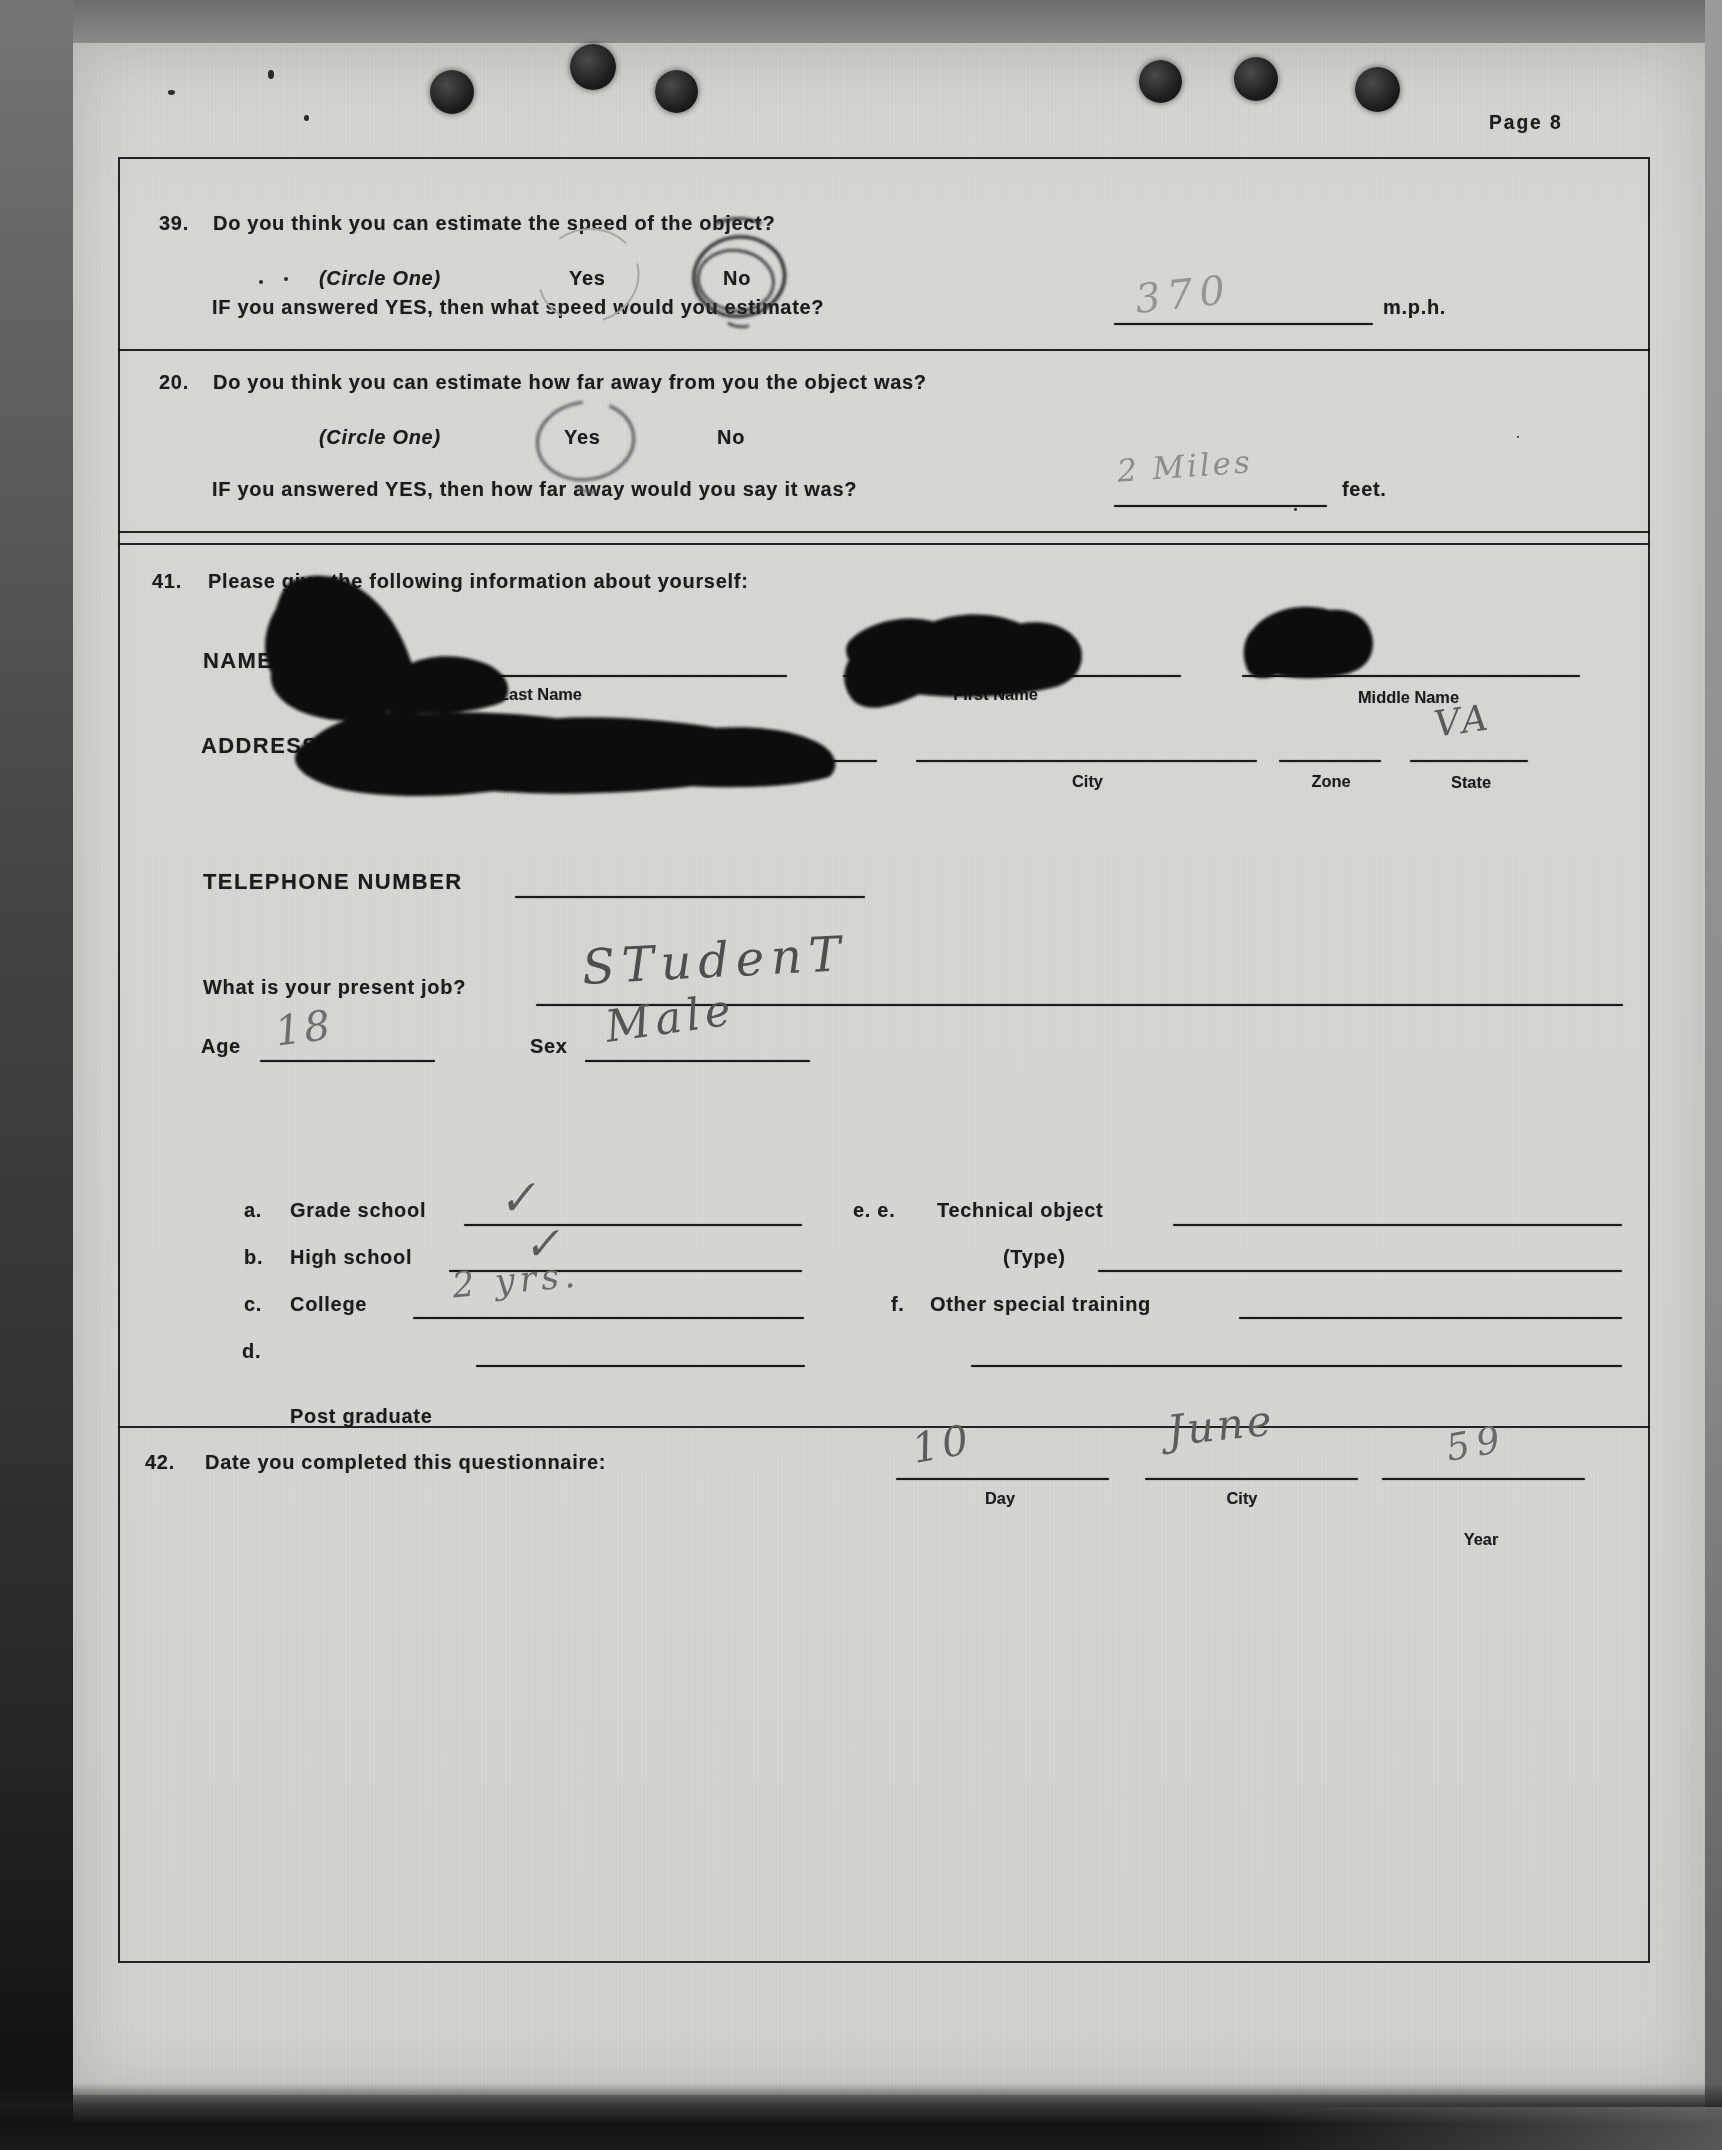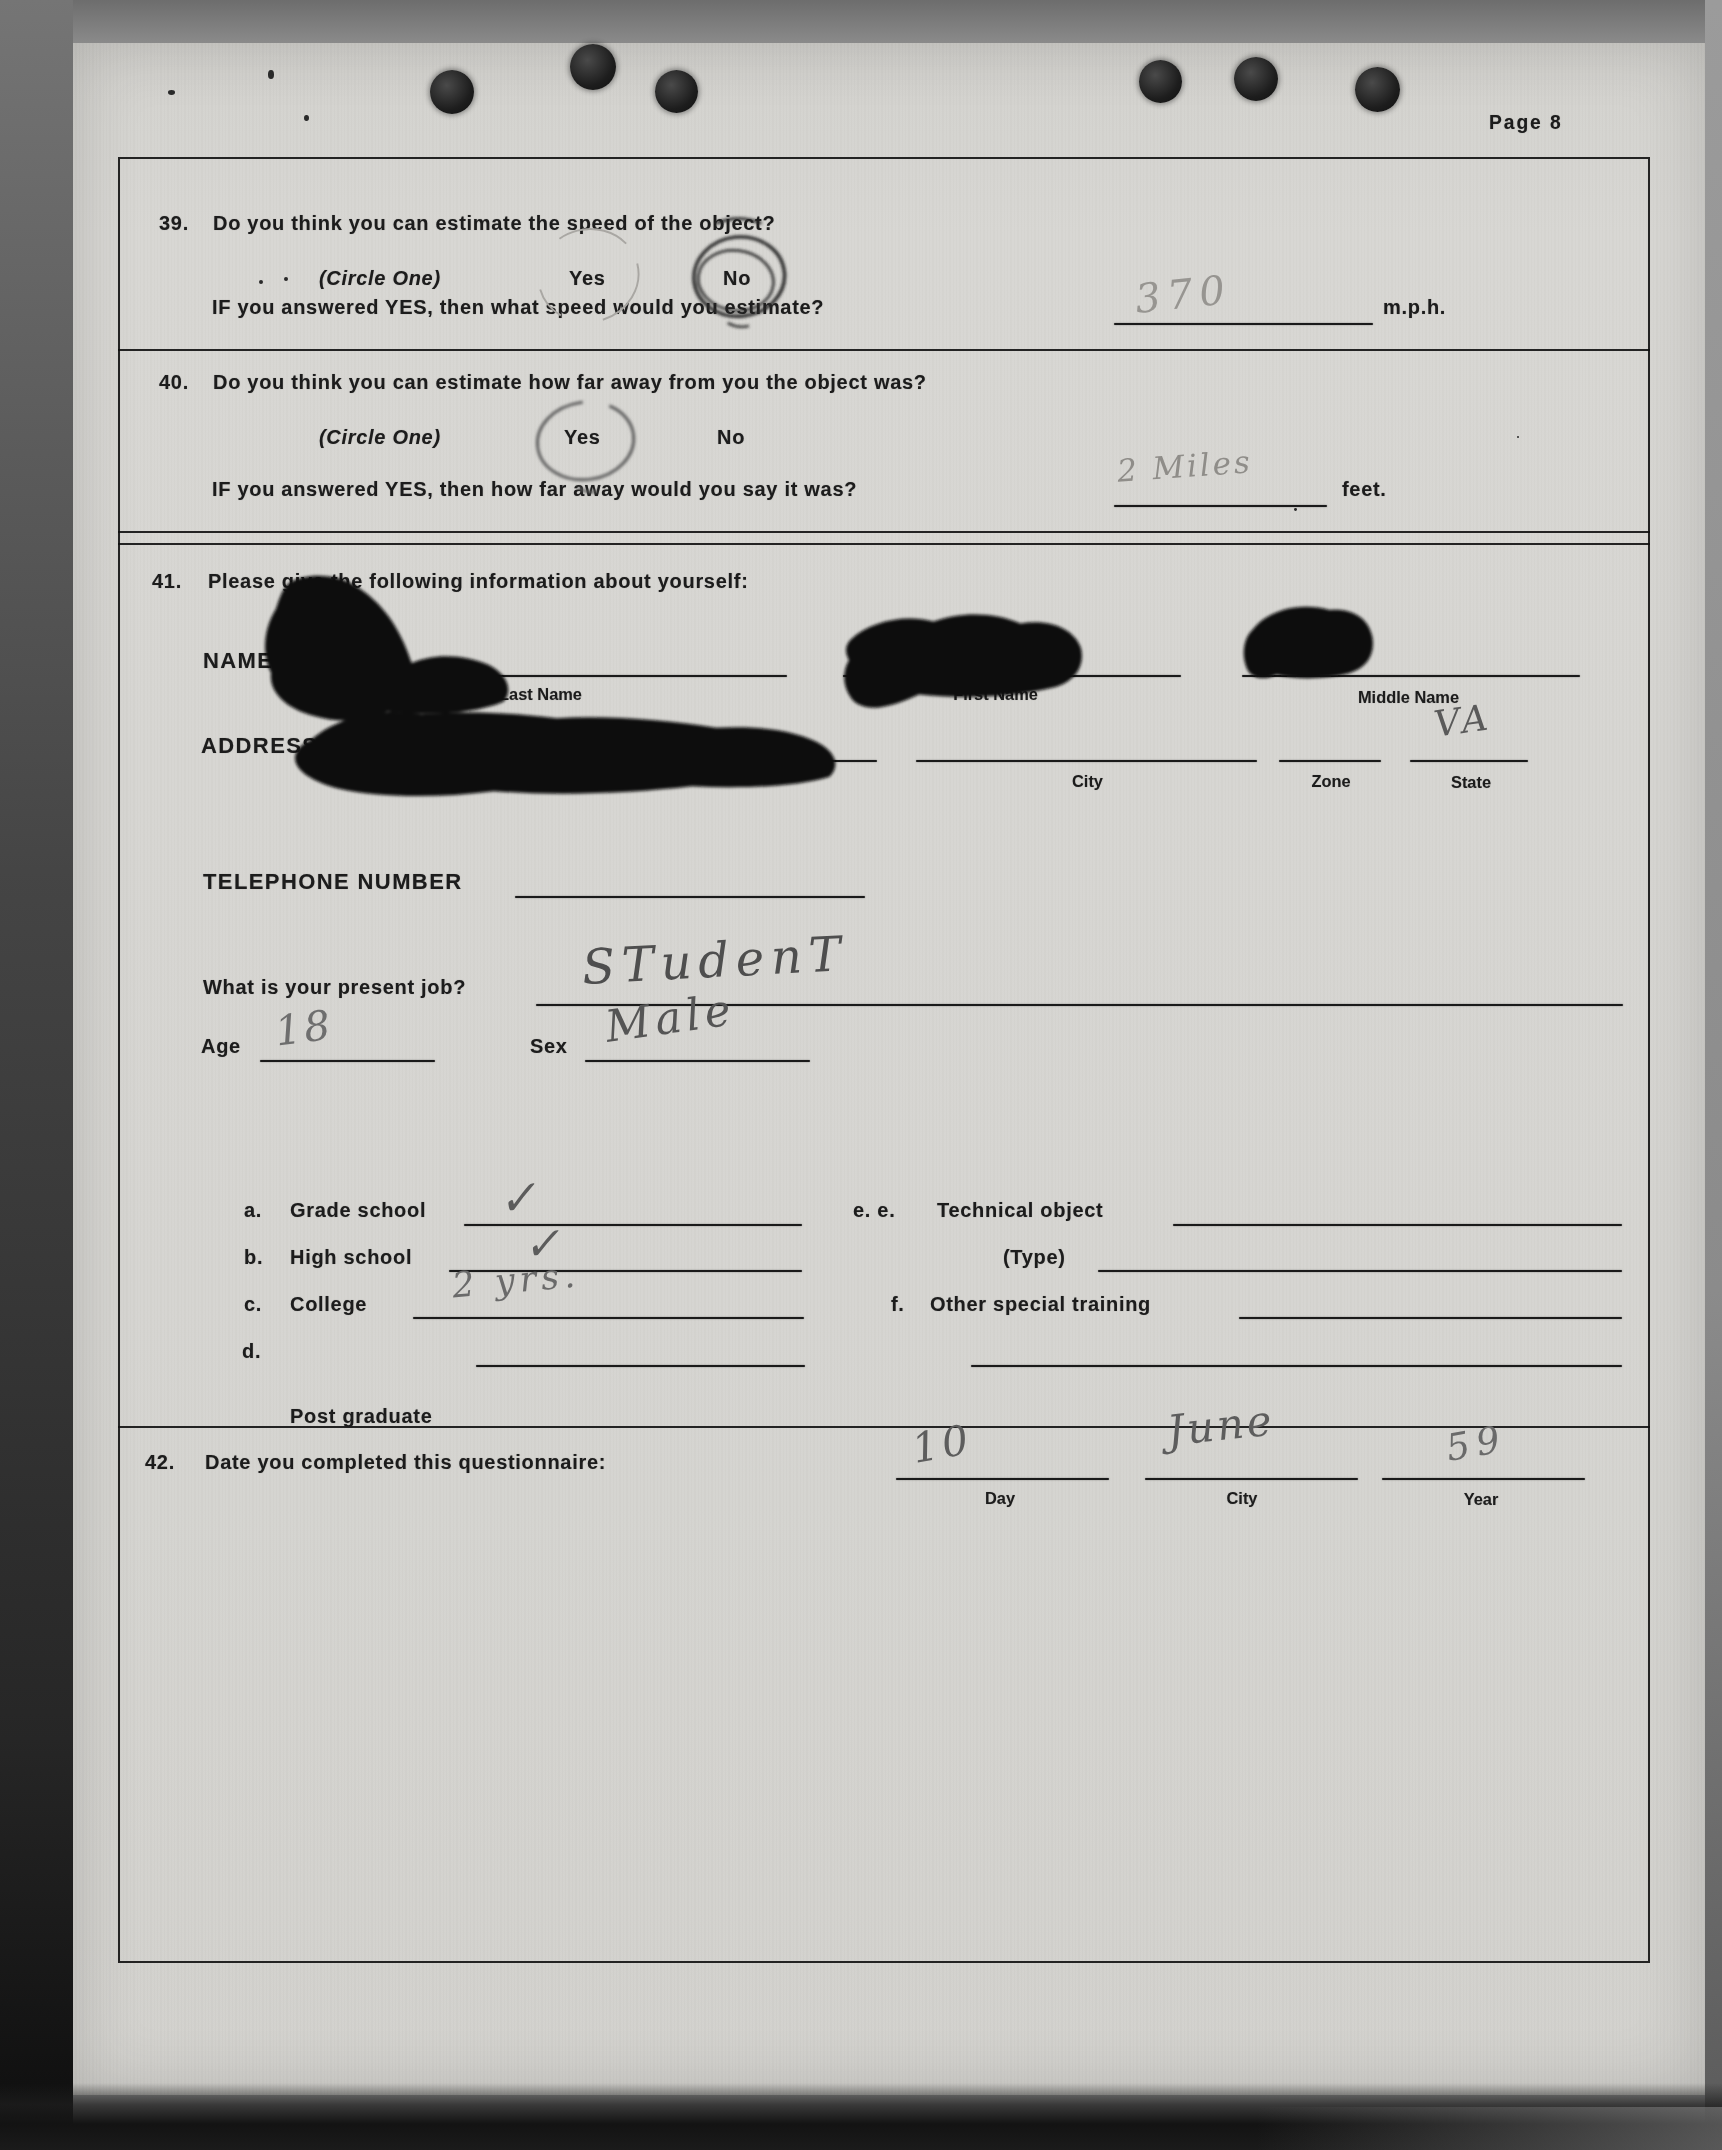--- a/index.html
+++ b/index.html
@@ -74,21 +74,21 @@
   <div class="print q" style="left:159px;top:212px;">39.</div>
   <div class="print q" style="left:213px;top:212px;">Do you think you can estimate the speed of the object?</div>
   <div class="print q" style="left:319px;top:267px;font-style:italic;">(Circle One)</div>
   <div class="print q" style="left:569px;top:267px;">Yes</div>
   <div class="print q" style="left:723px;top:267px;">No</div>
   <div class="print q" style="left:212px;top:296px;">IF you answered YES, then what speed would you estimate?</div>
   <div class="rule" style="left:1114px;top:323px;width:259px;"></div>
   <div class="print q" style="left:1383px;top:296px;">m.p.h.</div>
   <div class="hw faint" style="left:1135px;top:271px;font-size:40px;letter-spacing:6.8px;transform:rotate(-6deg);">370</div>
 
-  <div class="print q" style="left:159px;top:371px;">40.</div>
+  <div class="print q" style="left:159px;top:371px;">20.</div>
   <div class="print q" style="left:213px;top:371px;">Do you think you can estimate how far away from you the object was?</div>
   <div class="print q" style="left:319px;top:426px;font-style:italic;">(Circle One)</div>
   <div class="print q" style="left:564px;top:426px;">Yes</div>
   <div class="print q" style="left:717px;top:426px;">No</div>
   <div class="print q" style="left:212px;top:478px;">IF you answered YES, then how far away would you say it was?</div>
   <div class="rule" style="left:1114px;top:505px;width:213px;"></div>
   <div class="print q" style="left:1342px;top:478px;">feet.</div>
   <div class="hw faint" style="left:1117px;top:448px;font-size:31px;letter-spacing:2.9px;transform:rotate(-4deg);color:#8f8d89;">2 Miles</div>
 
   <div class="print q" style="left:152px;top:570px;">41.</div>
@@ -159,21 +159,21 @@
   <div class="rule" style="left:1239px;top:1317px;width:383px;"></div>
   <div class="rule" style="left:971px;top:1365px;width:651px;"></div>
 
   <div class="print q" style="left:145px;top:1451px;">42.</div>
   <div class="print q" style="left:205px;top:1451px;">Date you completed this questionnaire:</div>
   <div class="rule" style="left:896px;top:1478px;width:213px;"></div>
   <div class="rule" style="left:1145px;top:1478px;width:213px;"></div>
   <div class="rule" style="left:1382px;top:1478px;width:203px;"></div>
   <div class="small-label" style="left:947px;width:106px;top:1489px;">Day</div>
   <div class="small-label" style="left:1189px;width:106px;top:1489px;">City</div>
-  <div class="small-label" style="left:1428px;width:106px;top:1490px;">Year</div>
+  <div class="small-label" style="left:1428px;width:106px;top:1530px;">Year</div>
   <div class="hw" style="left:912px;top:1420px;font-size:41px;letter-spacing:3.9px;transform:rotate(-10deg);color:#5d5d5d;">10</div>
   <div class="hw" style="left:1167px;top:1401px;font-size:42px;letter-spacing:2.9px;transform:rotate(-6deg);color:#5d5d5d;">June</div>
   <div class="hw" style="left:1446px;top:1422px;font-size:37px;letter-spacing:6.8px;transform:rotate(-10deg);color:#6a6a6a;">59</div>
 
   <svg class="overlay" width="1722" height="2151" viewBox="0 0 3564 4451">
     <defs>
       <filter id="soft" x="-10%" y="-10%" width="120%" height="120%">
         <feGaussianBlur stdDeviation="3"></feGaussianBlur>
       </filter>
     </defs>

